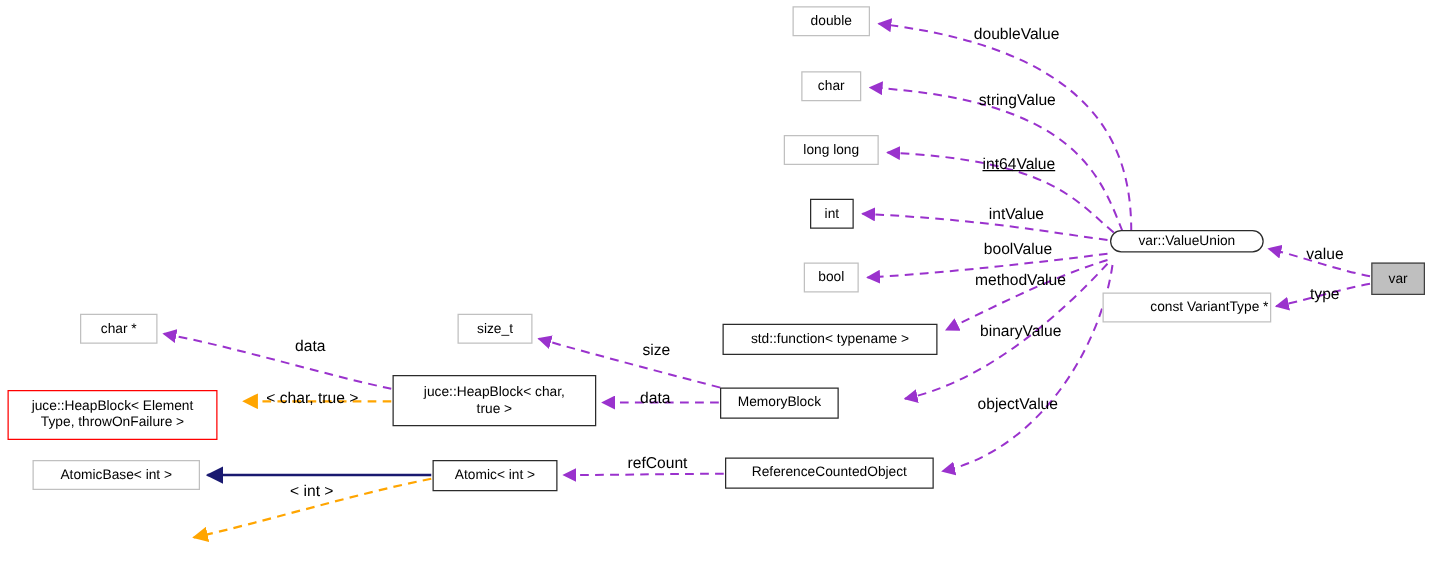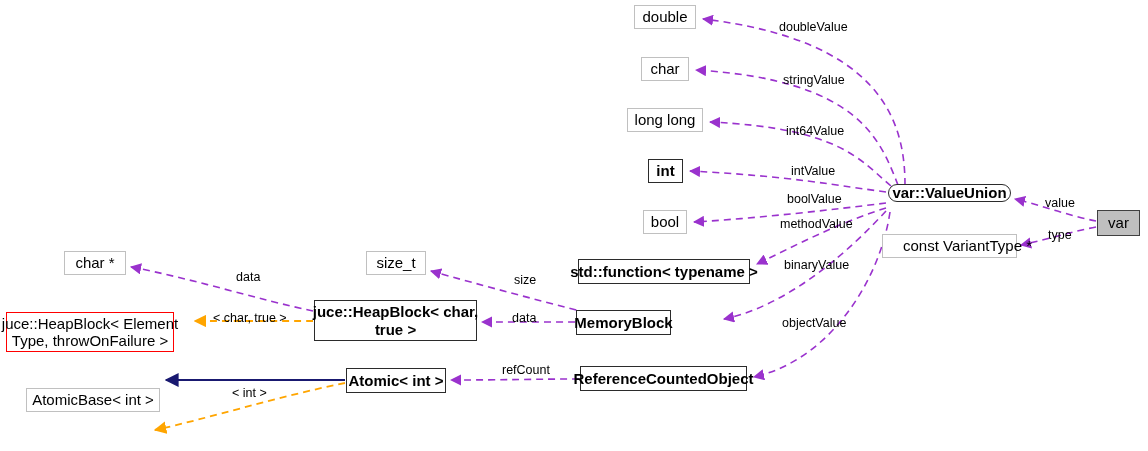--- a/index.html
+++ b/index.html
@@ -24,31 +24,30 @@
     height: 451px;
     pointer-events: none;
   }
   .node {
     position: absolute;
     box-sizing: border-box;
     display: flex;
     align-items: center;
     justify-content: center;
     text-align: center;
-    font-size: 15px;
+    font-size: 11px;
     line-height: 1.15;
     color: #000000;
     background: #ffffff;
     border: 1px solid #c0c0c0;
     white-space: pre;
     z-index: 2;
   }
   .node.dark {
     border: 1.4px solid #2b2b2b;
-    font-weight: bold;
   }
   .node.red {
     border: 1.4px solid #ff0000;
   }
   .node.filled {
     background: #bfbfbf;
     border: 1.4px solid #404040;
   }
   .edge-label {
     position: absolute;
@@ -114,29 +113,29 @@
       <div class="node " style="left: 882px; top: 234px; width: 135px; height: 24px; padding-left: 36px;">const VariantType *</div>
       <div class="node filled" style="left: 1097px; top: 210px; width: 43px; height: 26px;">var</div>
       <div class="node " style="left: 64px; top: 251px; width: 62px; height: 24px;">char *</div>
       <div class="node " style="left: 366px; top: 251px; width: 60px; height: 24px;">size_t</div>
       <div class="node dark" style="left: 578px; top: 259px; width: 172px; height: 25px;">std::function&lt; typename &gt;</div>
       <div class="node red" style="left: 6px; top: 312px; width: 168px; height: 40px;">juce::HeapBlock&lt; Element
 Type, throwOnFailure &gt;</div>
       <div class="node dark" style="left: 314px; top: 300px; width: 163px; height: 41px;">juce::HeapBlock&lt; char,
 true &gt;</div>
       <div class="node dark" style="left: 576px; top: 310px; width: 95px; height: 25px;">MemoryBlock</div>
-      <div class="node " style="left: 26px; top: 368px; width: 134px; height: 24px; margin-top: 20px;">AtomicBase&lt; int &gt;</div>
+      <div class="node " style="left: 26px; top: 368px; width: 134px; height: 24px;">AtomicBase&lt; int &gt;</div>
       <div class="node dark" style="left: 346px; top: 368px; width: 100px; height: 25px; text-align: right;">Atomic&lt; int &gt;</div>
       <div class="node dark" style="left: 580px; top: 366px; width: 167px; height: 25px;">ReferenceCountedObject</div>
       <div class="node red" style="left: 36px; top: 420px; width: 114px; height: 25px; margin-top: 36px;">Atomic&lt; Type &gt;</div>
     </div>
   <div id="labels">
       <div class="edge-label" style="left: 779px; top: 20px;">doubleValue</div>
       <div class="edge-label" style="left: 783px; top: 73px;">stringValue</div>
-      <div class="edge-label" style="left: 786px; top: 124px;">int64Value</div>
+      <div class="edge-label" style="left: 786px; top: 124px; text-decoration: underline;">int64Value</div>
       <div class="edge-label" style="left: 791px; top: 164px;">intValue</div>
       <div class="edge-label" style="left: 787px; top: 192px;">boolValue</div>
       <div class="edge-label" style="left: 780px; top: 217px;">methodValue</div>
       <div class="edge-label" style="left: 784px; top: 258px;">binaryValue</div>
       <div class="edge-label" style="left: 782px; top: 316px;">objectValue</div>
       <div class="edge-label" style="left: 1045px; top: 196px;">value</div>
       <div class="edge-label" style="left: 1048px; top: 228px;">type</div>
       <div class="edge-label" style="left: 236px; top: 270px;">data</div>
       <div class="edge-label" style="left: 514px; top: 273px;">size</div>
       <div class="edge-label" style="left: 512px; top: 311px;">data</div>

